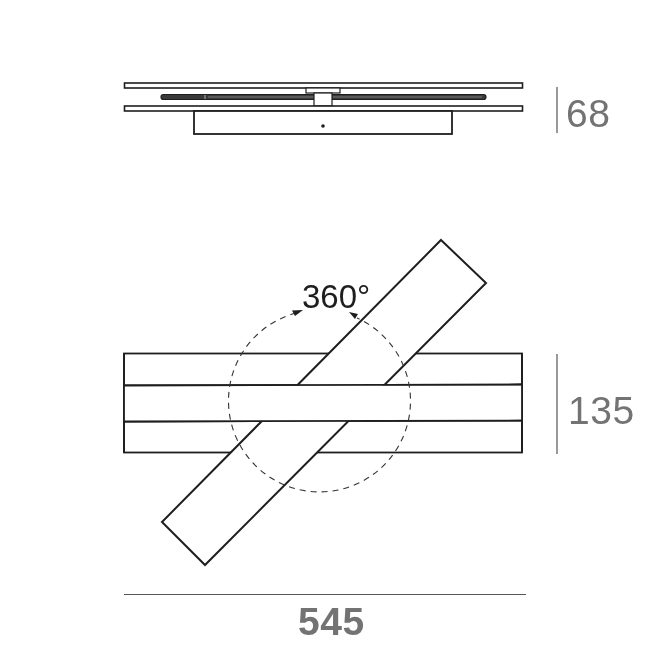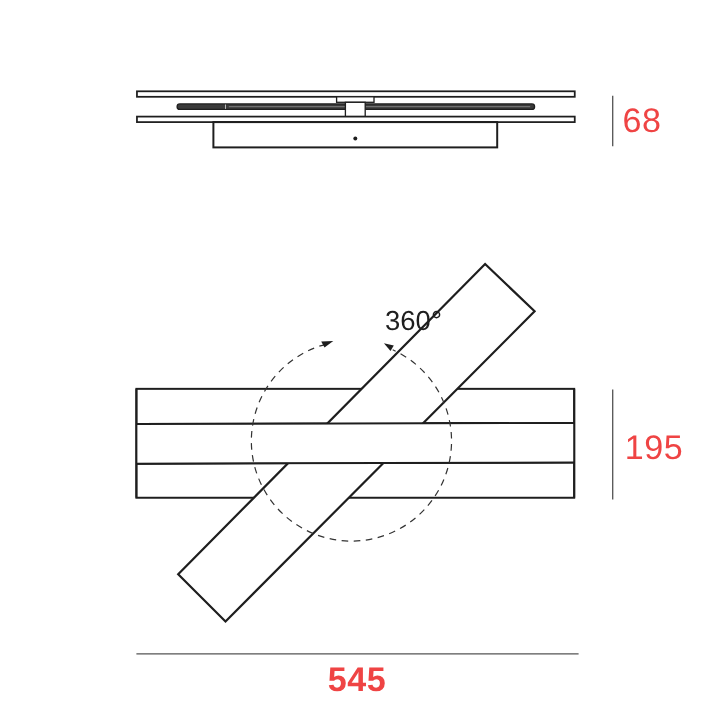--- a/index.html
+++ b/index.html
@@ -17,32 +17,31 @@
     #drawing {
       position: absolute;
       left: 0;
       top: 0;
       width: 650px;
       height: 650px;
     }
     .dim-label {
       position: absolute;
       font-family: "Liberation Sans", sans-serif;
-      font-size: 31px;
-      color: #ef4444;
+      font-size: 39px;
+      color: #737373;
       line-height: 1;
       letter-spacing: 0.5px;
     }
     .angle-label {
       position: absolute;
       font-family: "Liberation Sans", sans-serif;
-      font-size: 25px;
+      font-size: 33px;
       color: #1e1e1e;
       line-height: 1;
-      margin-left: 48px;
     }
   </style>
 </head>
 <body>
 
 <svg id="drawing" viewBox="0 0 650 650" xmlns="http://www.w3.org/2000/svg">
 
   <g fill="#ffffff" stroke="#1e1e1e">
 
     <rect x="124.5" y="83" width="398" height="5" stroke-width="1.6"></rect>
@@ -88,15 +87,15 @@
 
   <line x1="557" y1="354" x2="557" y2="454" stroke="#555555" stroke-width="1.2"></line>
 
   <line x1="124" y1="594.5" x2="526" y2="594.5" stroke="#555555" stroke-width="1.2"></line>
 </svg>
 
 <div class="dim-label" style="left:566px; top:94px;">68</div>
 
 <div class="angle-label" style="left:302px; top:280px;">360°</div>
 
-<div class="dim-label" style="left:568px; top:391px;">195</div>
+<div class="dim-label" style="left:568px; top:391px;">135</div>
 
 <div class="dim-label" style="left:298px; top:602px;font-weight:bold;">545</div>
 
 </body></html>

